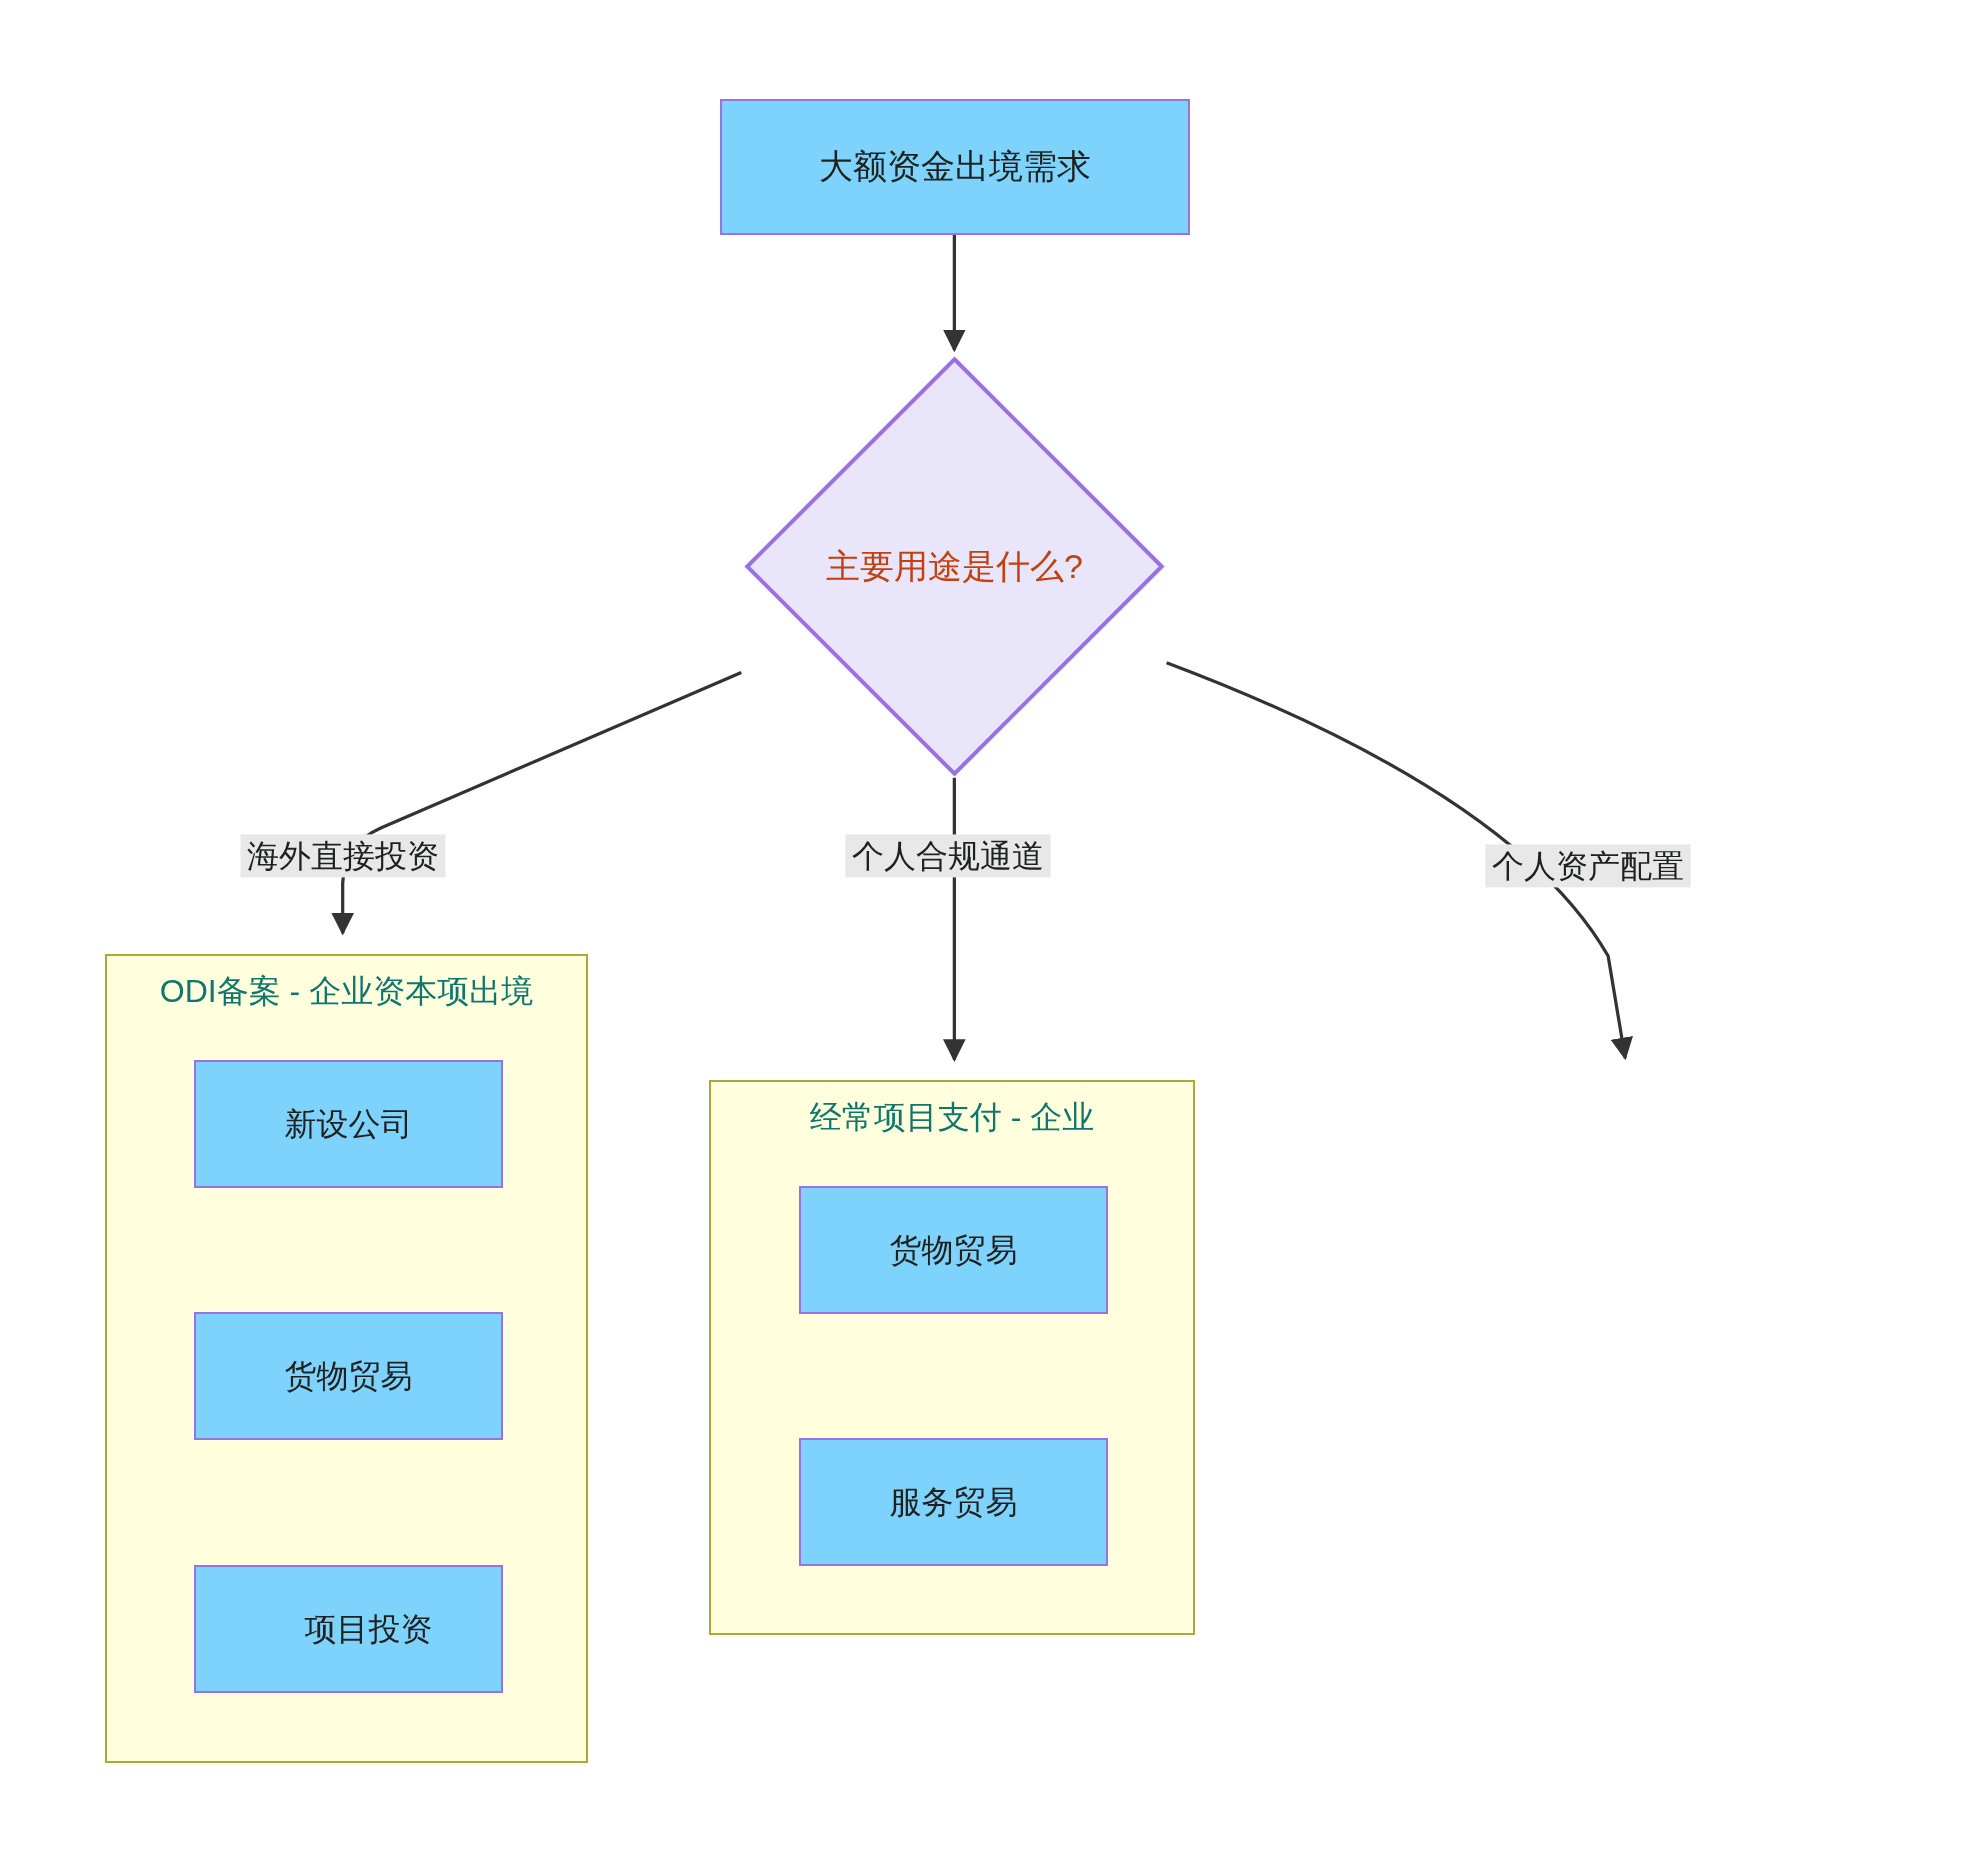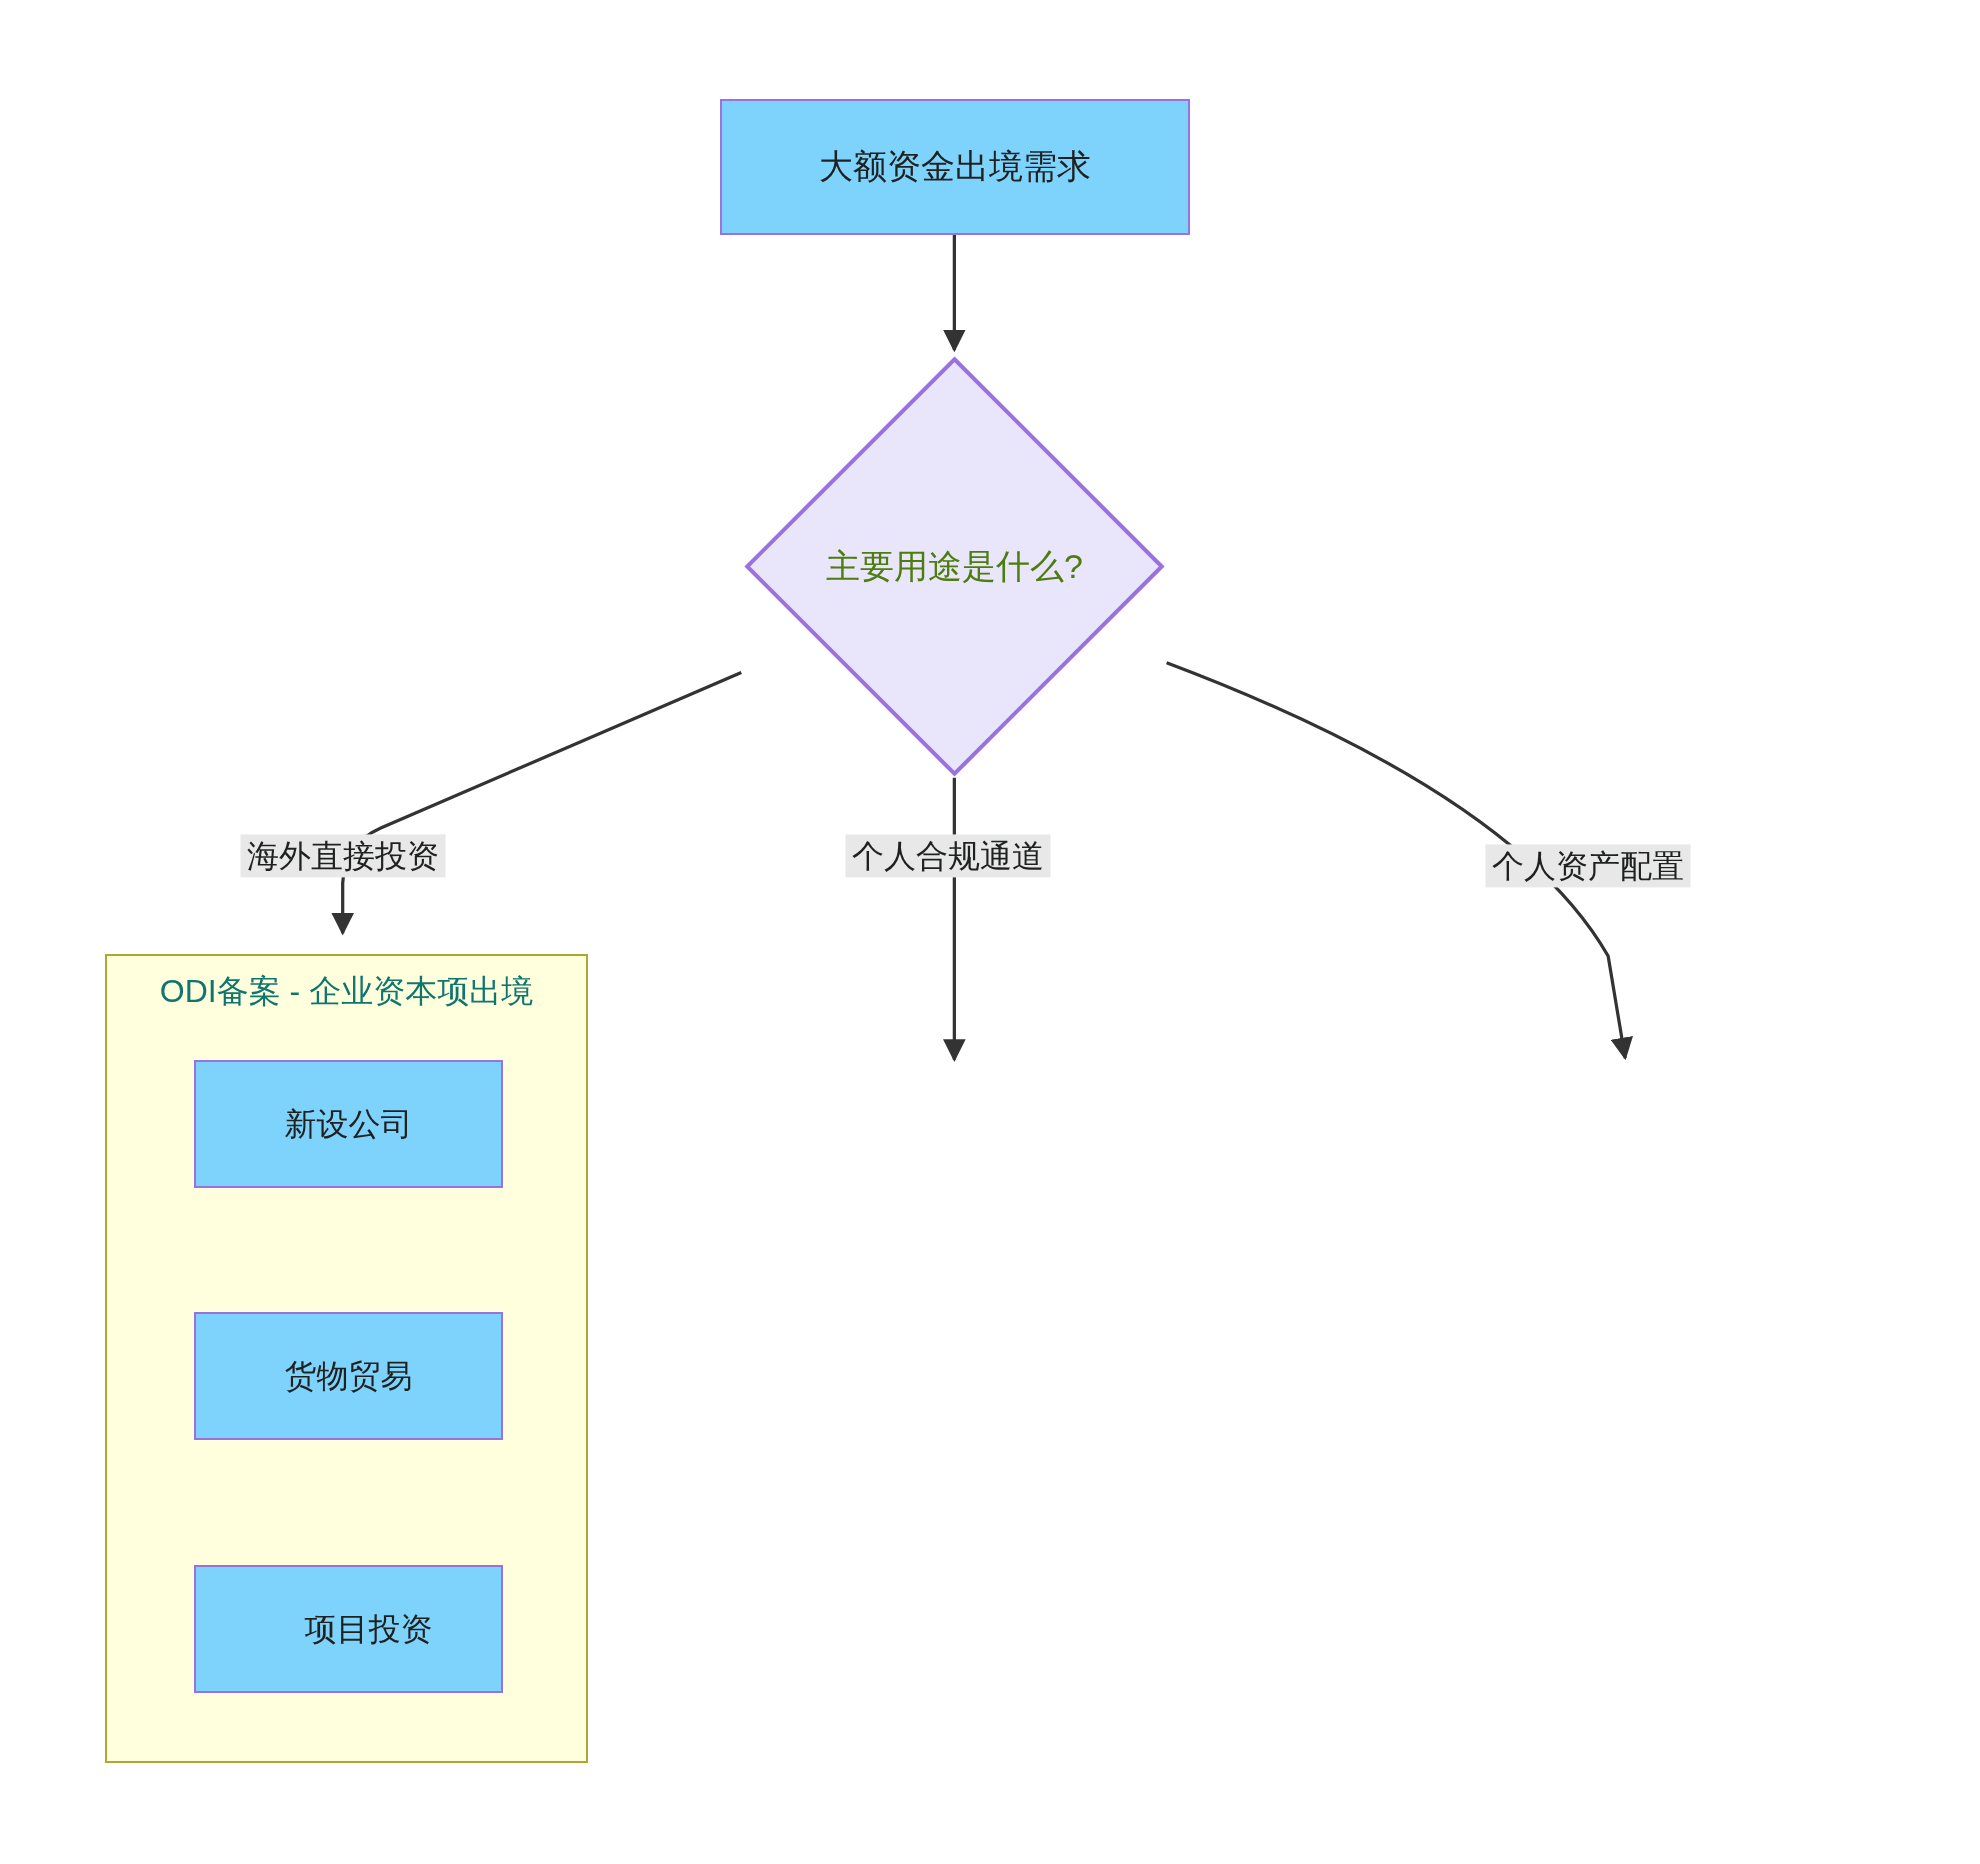--- a/index.html
+++ b/index.html
@@ -47,21 +47,21 @@
   
   .diamond-wrap{position:absolute;}
   .diamond-shape{
     position:absolute;left:0;top:0;
     width:100%;height:100%;
   }
   .diamond-label{
     position:absolute;
     left:0;top:0;width:100%;height:100%;
     display:flex;align-items:center;justify-content:center;
-    color:#4d7c0f;font-size:34px;white-space:nowrap;
+    color:#c2410c;font-size:34px;white-space:nowrap;
   }
 
   
   .edge-label{
     position:absolute;
     background:#e8e8e8;
     color:#1f2020;
     font-size:32px;
     line-height:1.25;
     padding:1.6px 6.5px;
@@ -105,16 +105,21 @@
 
   <div class="edge-label" style="left:1588px;top:856px;margin-top:10px;">个人资产配置</div>
 
   <div class="subgraph" style="left:105px;top:954px;width:483px;height:809px;">
     <div class="subgraph-title" style="top:18px;">ODI备案 - 企业资本项出境</div>
     <div class="node" style="left:87px;top:104px;width:309px;height:128px;">新设公司</div>
     <div class="node" style="left:87px;top:356px;width:309px;height:128px;">货物贸易</div>
     <div class="node" style="left:87px;top:609px;width:309px;height:128px;padding-left:40px;">项目投资</div>
   </div>
 
+  <div class="subgraph" style="left:709px;top:1080px;width:486px;height:555px;">
+    <div class="subgraph-title" style="top:18px;">经常项目支付 - 企业</div>
+    <div class="node" style="left:88px;top:104px;width:309px;height:128px;">货物贸易</div>
+    <div class="node" style="left:88px;top:356px;width:309px;height:128px;">服务贸易</div>
+  </div>
 
 
 </div>
 
 
 </body></html>

